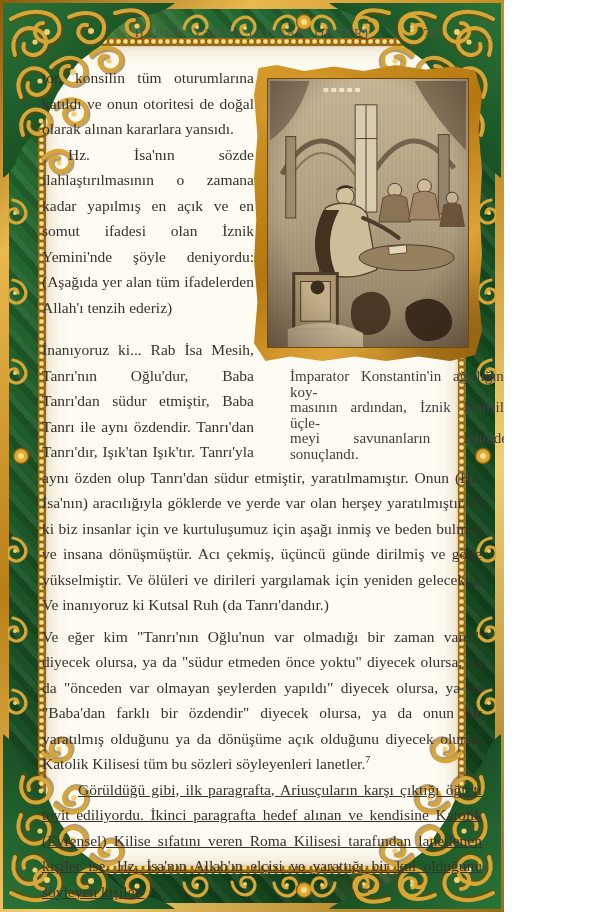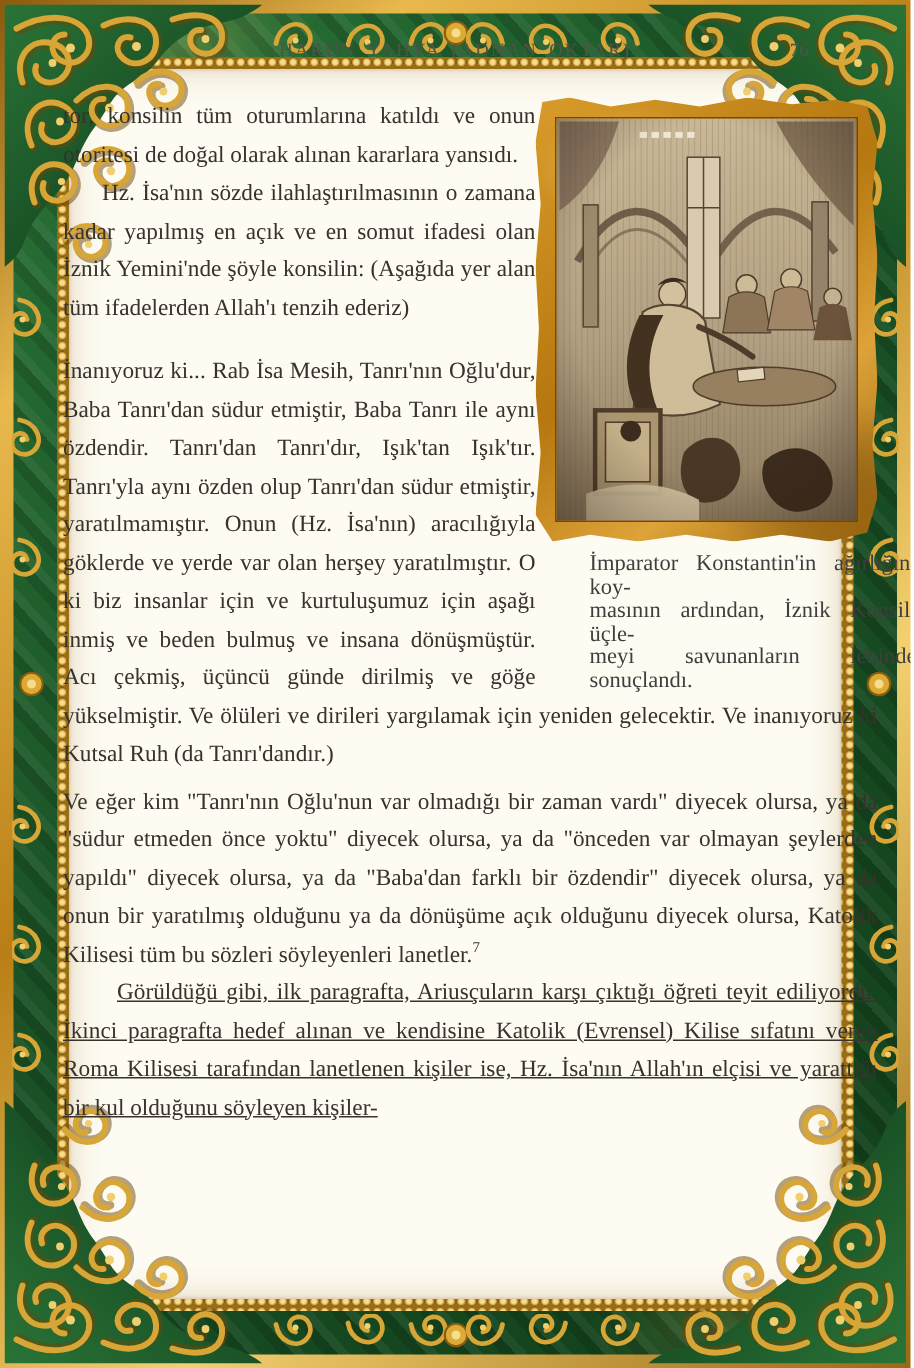--- a/index.html
+++ b/index.html
@@ -1,16 +1,16 @@
 <!DOCTYPE html>
 <html lang="tr"><head>
 <meta charset="utf-8">
 <style>
   html,body{margin:0;padding:0;background:#ffffff;}
-  .screenshot{position:relative;width:607px;height:912px;overflow:hidden;
+  .screenshot{position:relative;width:504px;height:912px;overflow:hidden;
     background:linear-gradient(135deg,#8a5a0e 0%,#e9b94d 18%,#b97f16 42%,#f3d070 68%,#9a6a12 100%);
     font-family:"Liberation Serif",serif;}
   
   .band-green{position:absolute;inset:9px;
     background:
       radial-gradient(140px 70px at 18% 2%,rgba(255,220,120,.20),transparent 70%),
       radial-gradient(140px 70px at 82% 98%,rgba(255,220,120,.18),transparent 70%),
       repeating-linear-gradient(48deg,rgba(0,0,0,.14) 0 7px,rgba(255,255,255,.05) 7px 13px,transparent 13px 22px),
       linear-gradient(135deg,#2a7437 0%,#1a5226 45%,#123f1a 100%);}
   .bead{position:absolute;inset:38px;background-color:#9a6e14;
@@ -253,19 +253,19 @@
               <rect width="202" height="270" fill="url(#vig)"></rect>
             </svg>
           </div>
         </div>
         <figcaption class="caption">İmparator Konstantin'in ağırlığını koy-
 masının ardından, İznik Konsili üçle-
 meyi savunanların lehinde sonuçlandı.</figcaption>
       </figure>
 
       <p>tor, konsilin tüm oturumlarına katıldı ve onun otoritesi de doğal olarak alınan kararlara yansıdı.</p>
-      <p class="p-indent">Hz. İsa'nın sözde ilahlaştırılmasının o zamana kadar yapılmış en açık ve en somut ifadesi olan İznik Yemini'nde şöyle konsilin: (Aşağıda yer alan tüm ifadelerden Allah'ı tenzih ederiz)</p>
+      <p class="p-indent">Hz. İsa'nın sözde ilahlaştırılmasının o zamana kadar yapılmış en açık ve en somut ifadesi olan İznik Yemini'nde şöyle deniyordu: (Aşağıda yer alan tüm ifadelerden Allah'ı tenzih ederiz)</p>
       <p class="quote first">İnanıyoruz ki... Rab İsa Mesih, Tanrı'nın Oğlu'dur, Baba Tanrı'dan südur etmiştir, Baba Tanrı ile aynı özdendir. Tanrı'dan Tanrı'dır, Işık'tan Işık'tır. Tanrı'yla aynı özden olup Tanrı'dan südur etmiştir, yaratılmamıştır. Onun (Hz. İsa'nın) aracılığıyla göklerde ve yerde var olan herşey yaratılmıştır. O ki biz insanlar için ve kurtuluşumuz için aşağı inmiş ve beden bulmuş ve insana dönüşmüştür. Acı çekmiş, üçüncü günde dirilmiş ve göğe yükselmiştir. Ve ölüleri ve dirileri yargılamak için yeniden gelecektir. Ve inanıyoruz ki Kutsal Ruh (da Tanrı'dandır.)</p>
       <p class="quote second"><span>Ve eğer kim "Tanrı'nın Oğlu'nun var olmadığı bir zaman vardı" diyecek olursa, ya da "südur etmeden önce yoktu" diyecek olursa, ya da "önceden var olmayan şeylerden yapıldı" diyecek olursa, ya da "Baba'dan farklı bir özdendir" diyecek olursa, ya da onun bir yaratılmış olduğunu ya da dönüşüme açık olduğunu diyecek olursa, Katolik Kilisesi tüm bu sözleri söyleyenleri lanetler.</span><sup>7</sup></p>
       <p class="closing">Görüldüğü gibi, ilk paragrafta, Ariusçuların karşı çıktığı öğreti teyit ediliyordu. İkinci paragrafta hedef alınan ve kendisine Katolik (Evrensel) Kilise sıfatını veren Roma Kilisesi tarafından lanetlenen kişiler ise, Hz. İsa'nın Allah'ın elçisi ve yarattığı bir kul olduğunu söyleyen kişiler-</p>
     </div>
   </div>
 </div>
 
 </body></html>

